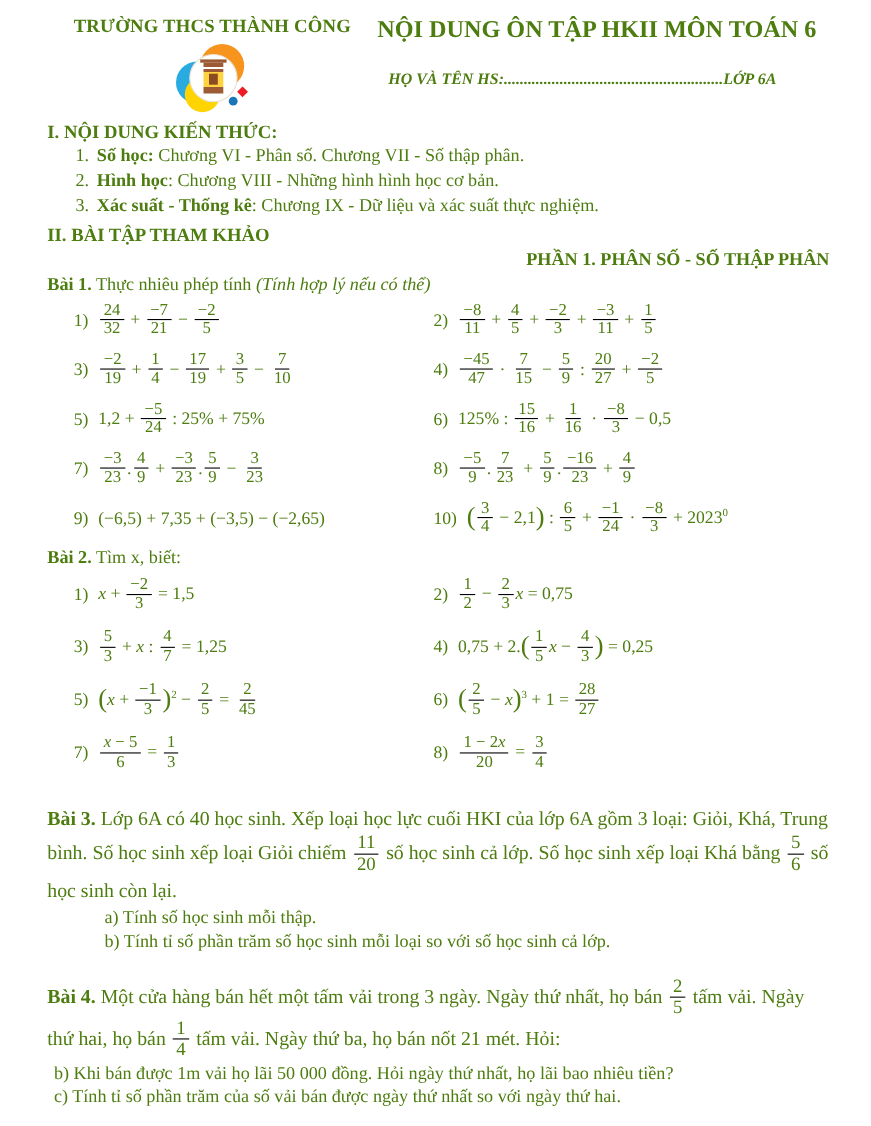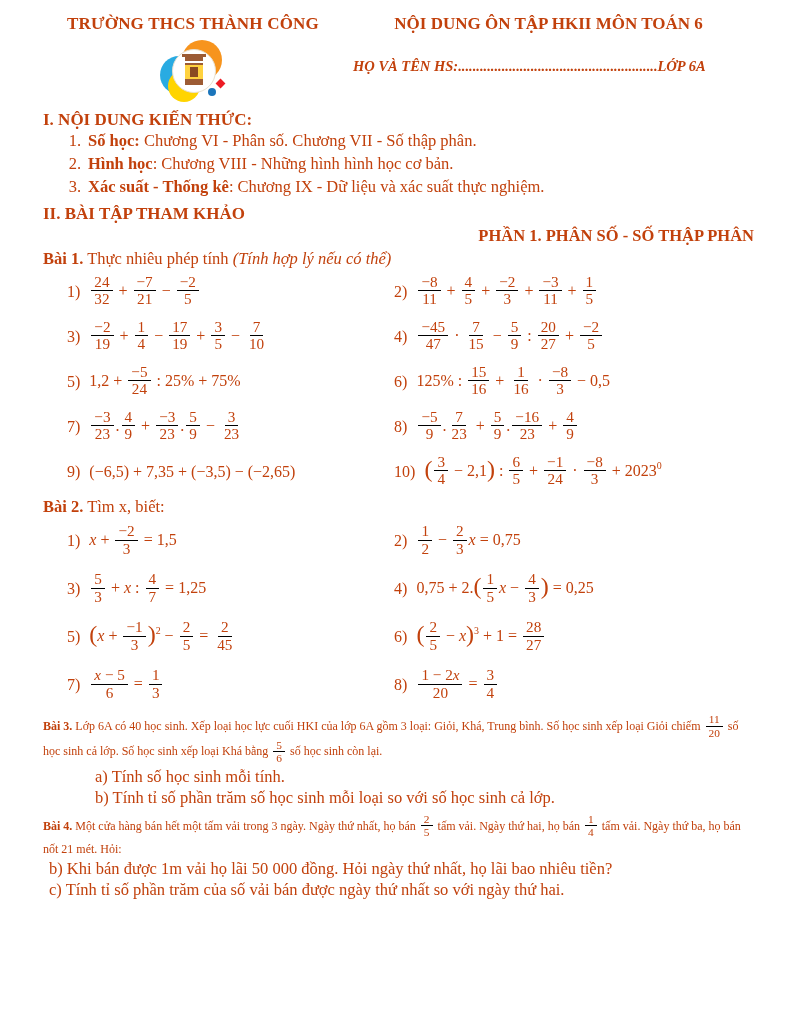--- a/index.html
+++ b/index.html
@@ -1,27 +1,27 @@
 <!DOCTYPE html>
 <html><head>
 <meta charset="utf-8">
 <style>
   * { box-sizing: border-box; margin: 0; padding: 0; }
   html,body { background:#fff; }
   .page {
-    width: 792px; height: 1024px; background: #fff; color: #c2410c;
+    width: 792px; height: 1024px; background: #fff; color: #4d7c0f;
     font-family: "Liberation Serif", "DejaVu Serif", serif;
     padding: 14px 38px 0 43px; overflow: hidden; position: relative;
   }
   
   .hdr { display: flex; }
   .hdr-left { width: 300px; text-align: center; }
   .school { font-weight: bold; font-size: 17px; letter-spacing: .2px; }
   .hdr-right { flex: 1; }
-  .title { font-weight: bold; font-size: 17px; text-align: center; }
+  .title { font-weight: bold; font-size: 22px; text-align: left; }
   .year  { font-weight: bold; font-size: 16px; text-align: center; margin-top: 2px; }
   .nameline { font-weight: bold; font-style: italic; font-size: 14.5px;
     margin-top: 24px; padding-left: 10px; white-space: nowrap; overflow: hidden; }
   
   .logo { position: relative; width: 66px; height: 64px; margin: 6px auto 0; }
   .lg { position: absolute; border-radius: 50%; }
   .lg-blue   { left: 0;  top: 16px; width: 38px; height: 38px; background: #29ABE2; }
   .lg-yellow { left: 8px; top: 30px; width: 32px; height: 32px; background: #FFD400; }
   .lg-orange { left: 22px; top: 0;  width: 40px; height: 40px; background: #F7941D; }
   .lg-white  { left: 12px; top: 9px; width: 44px; height: 44px; background: #fff; border: 1px solid #e8e0d0; }
@@ -44,21 +44,21 @@
   .ex-item .n { margin-right: 9px; }
   .g2 .ex-item { min-height: 48px; }
   
   .frac { display: inline-flex; flex-direction: column; align-items: center;
     vertical-align: middle; margin: 0 2px; line-height: 1.08; font-size: 0.95em; position: relative; top: -1px; justify-content: center; }
   .frac .num { padding: 0 3px 0; border-bottom: 1px solid #000; }
   .frac .den { padding: 0 3px; }
   .bp { font-size: 1.5em; font-weight: 400; vertical-align: -0.08em; line-height: 0; }
   sup { font-size: 62%; }
   
-  .problem { font-size: 12px; margin-top: 5px; line-height: 1.5; }
+  .problem { font-size: 18px; margin-top: 22px; line-height: 1.5; }
   .sub3 { padding-left: 52px; font-size: 16.5px; line-height: 1.32; }
   .sub4 { padding-left: 6px;  font-size: 16.5px; line-height: 1.32; }
 </style>
 </head>
 <body>
 
 <div class="page">
 
   <div class="hdr">
     <div class="hdr-left">
@@ -335,21 +335,21 @@
 
   <div class="problem">
     <b>Bài 3.</b><span> Lớp 6A có 40 học sinh. Xếp loại học lực cuối HKI của lớp 6A gồm 3 loại: Giỏi, Khá, Trung bình. Số học sinh xếp loại Giỏi chiếm <span class="frac">
           <span class="num">11</span>
           <span class="den">20</span>
         </span> số học sinh cả lớp. Số học sinh xếp loại Khá bằng <span class="frac">
           <span class="num">5</span>
           <span class="den">6</span>
         </span> số học sinh còn lại.</span>
   </div>
-  <div class="sub3">a) Tính số học sinh mỗi tính.</div>
+  <div class="sub3">a) Tính số học sinh mỗi thập.</div>
   <div class="sub3">b) Tính tỉ số phần trăm số học sinh mỗi loại so với số học sinh cả lớp.</div>
 
   <div class="problem">
     <b>Bài 4.</b><span> Một cửa hàng bán hết một tấm vải trong 3 ngày. Ngày thứ nhất, họ bán <span class="frac">
           <span class="num">2</span>
           <span class="den">5</span>
         </span> tấm vải. Ngày thứ hai, họ bán <span class="frac">
           <span class="num">1</span>
           <span class="den">4</span>
         </span> tấm vải. Ngày thứ ba, họ bán nốt 21 mét. Hỏi:</span>

